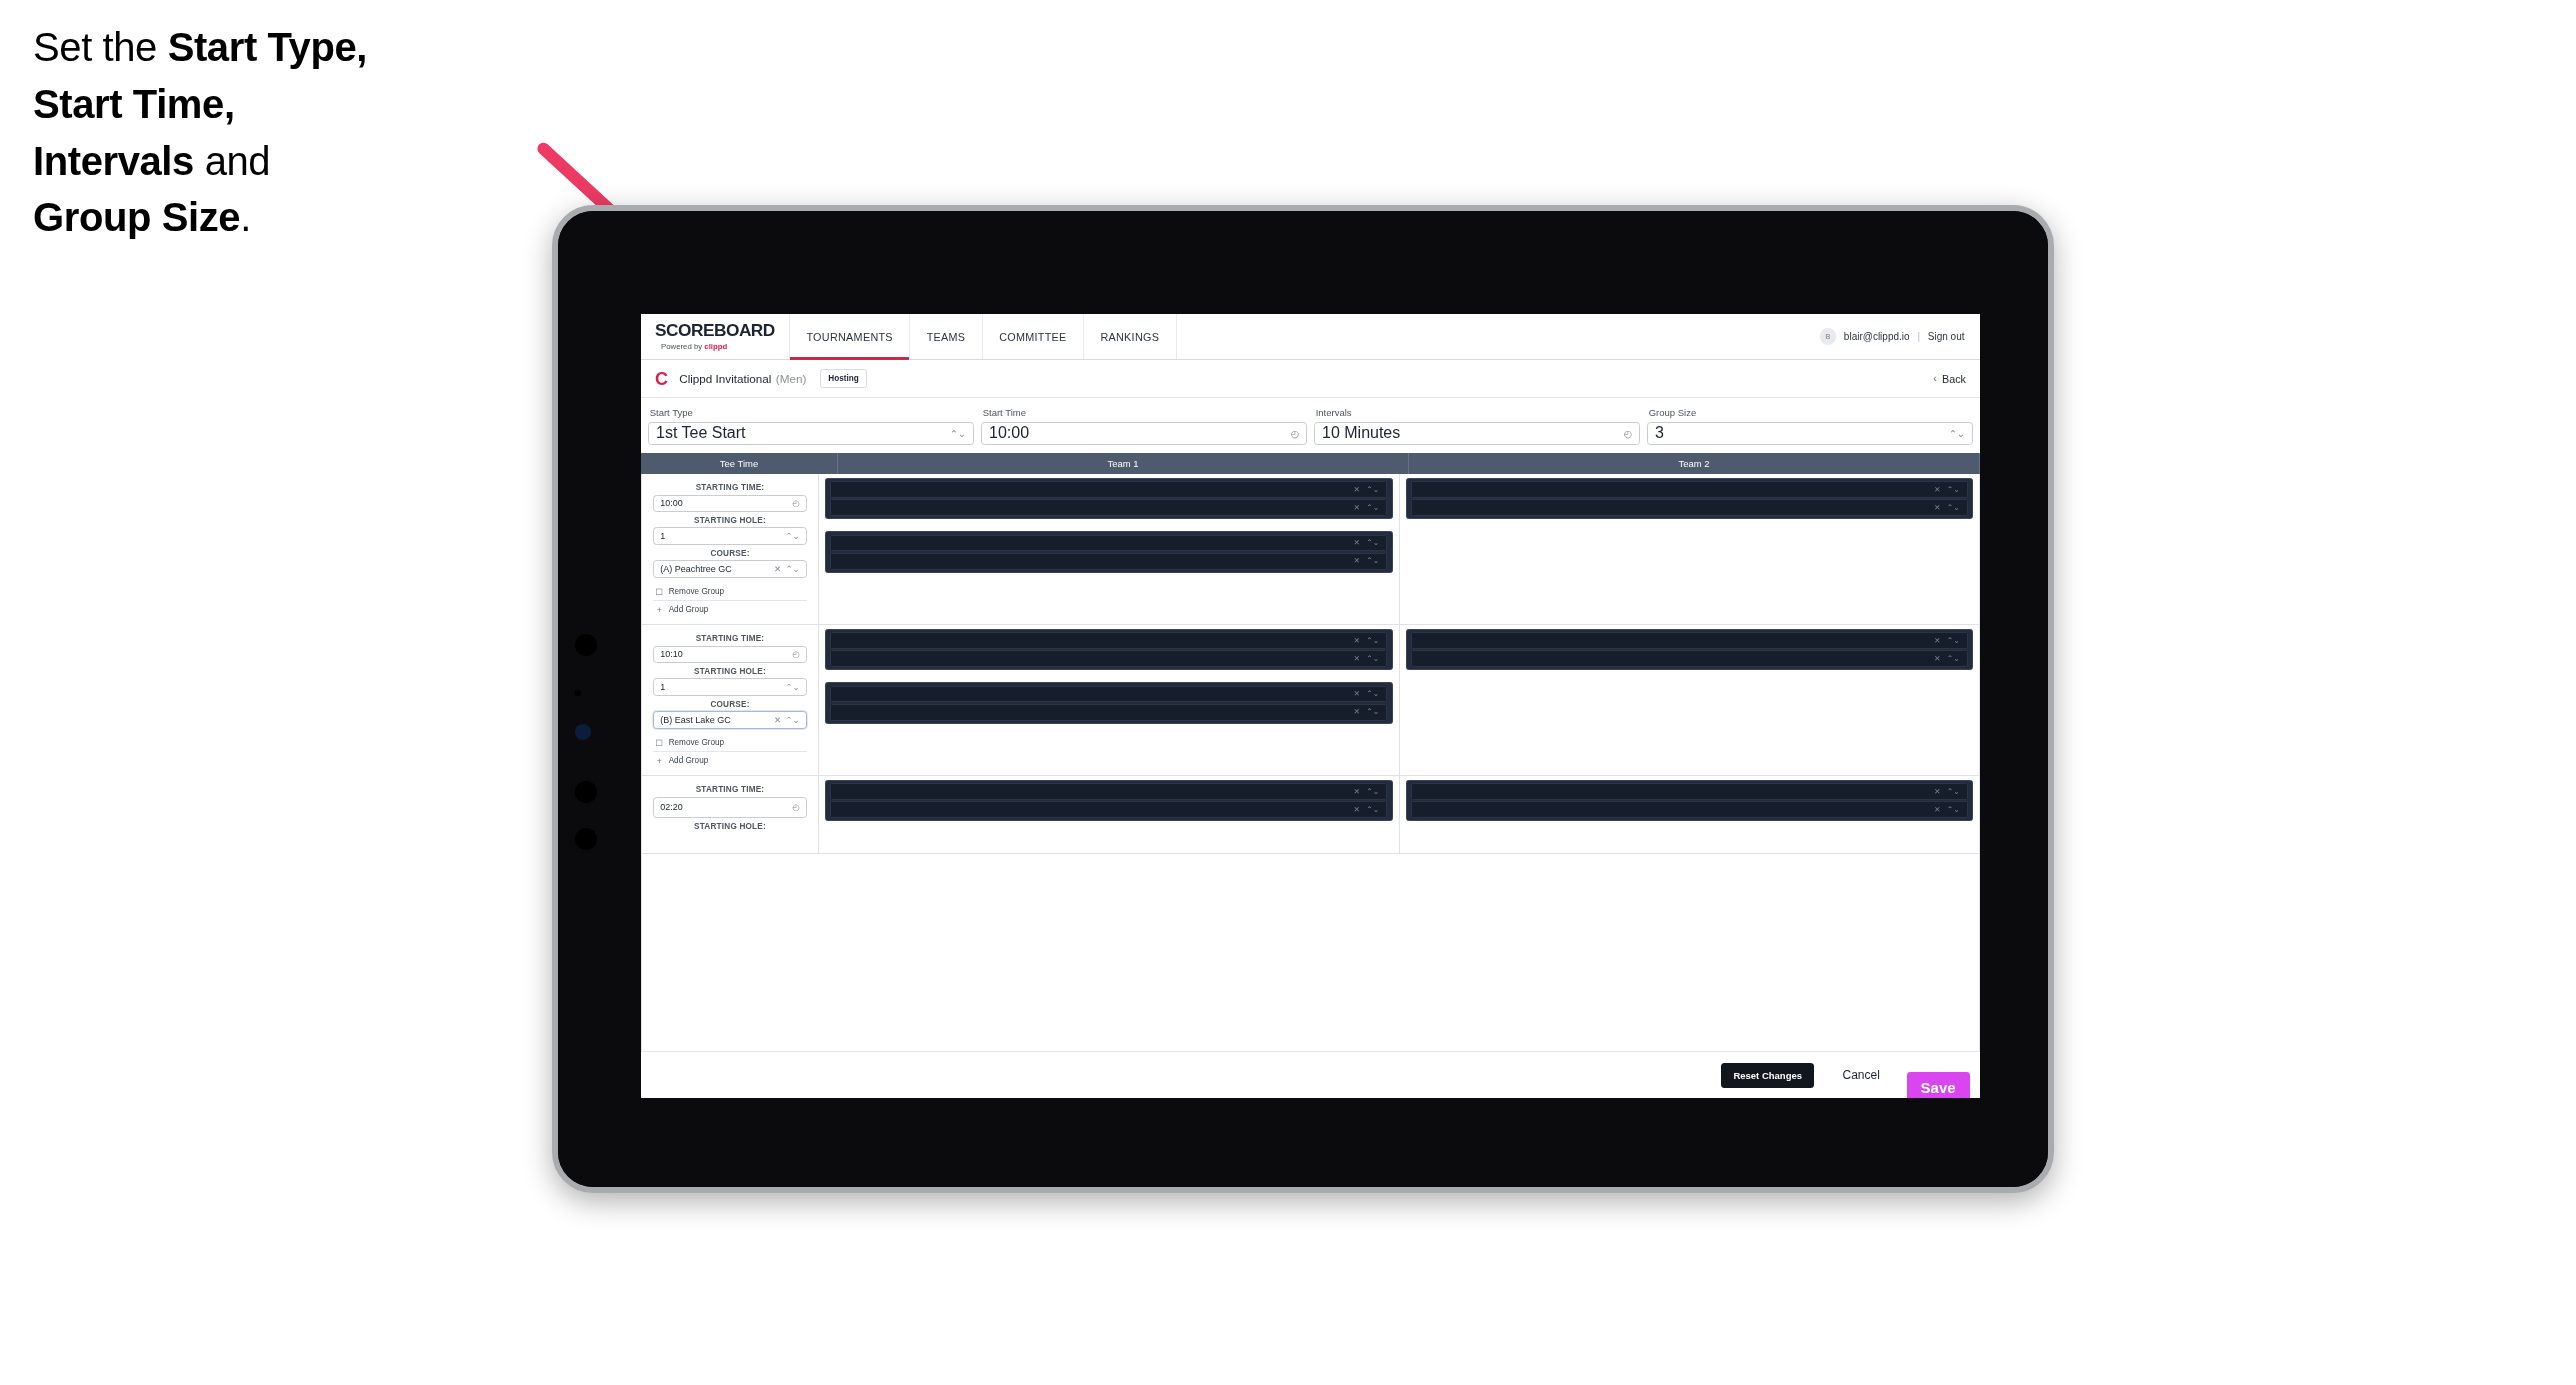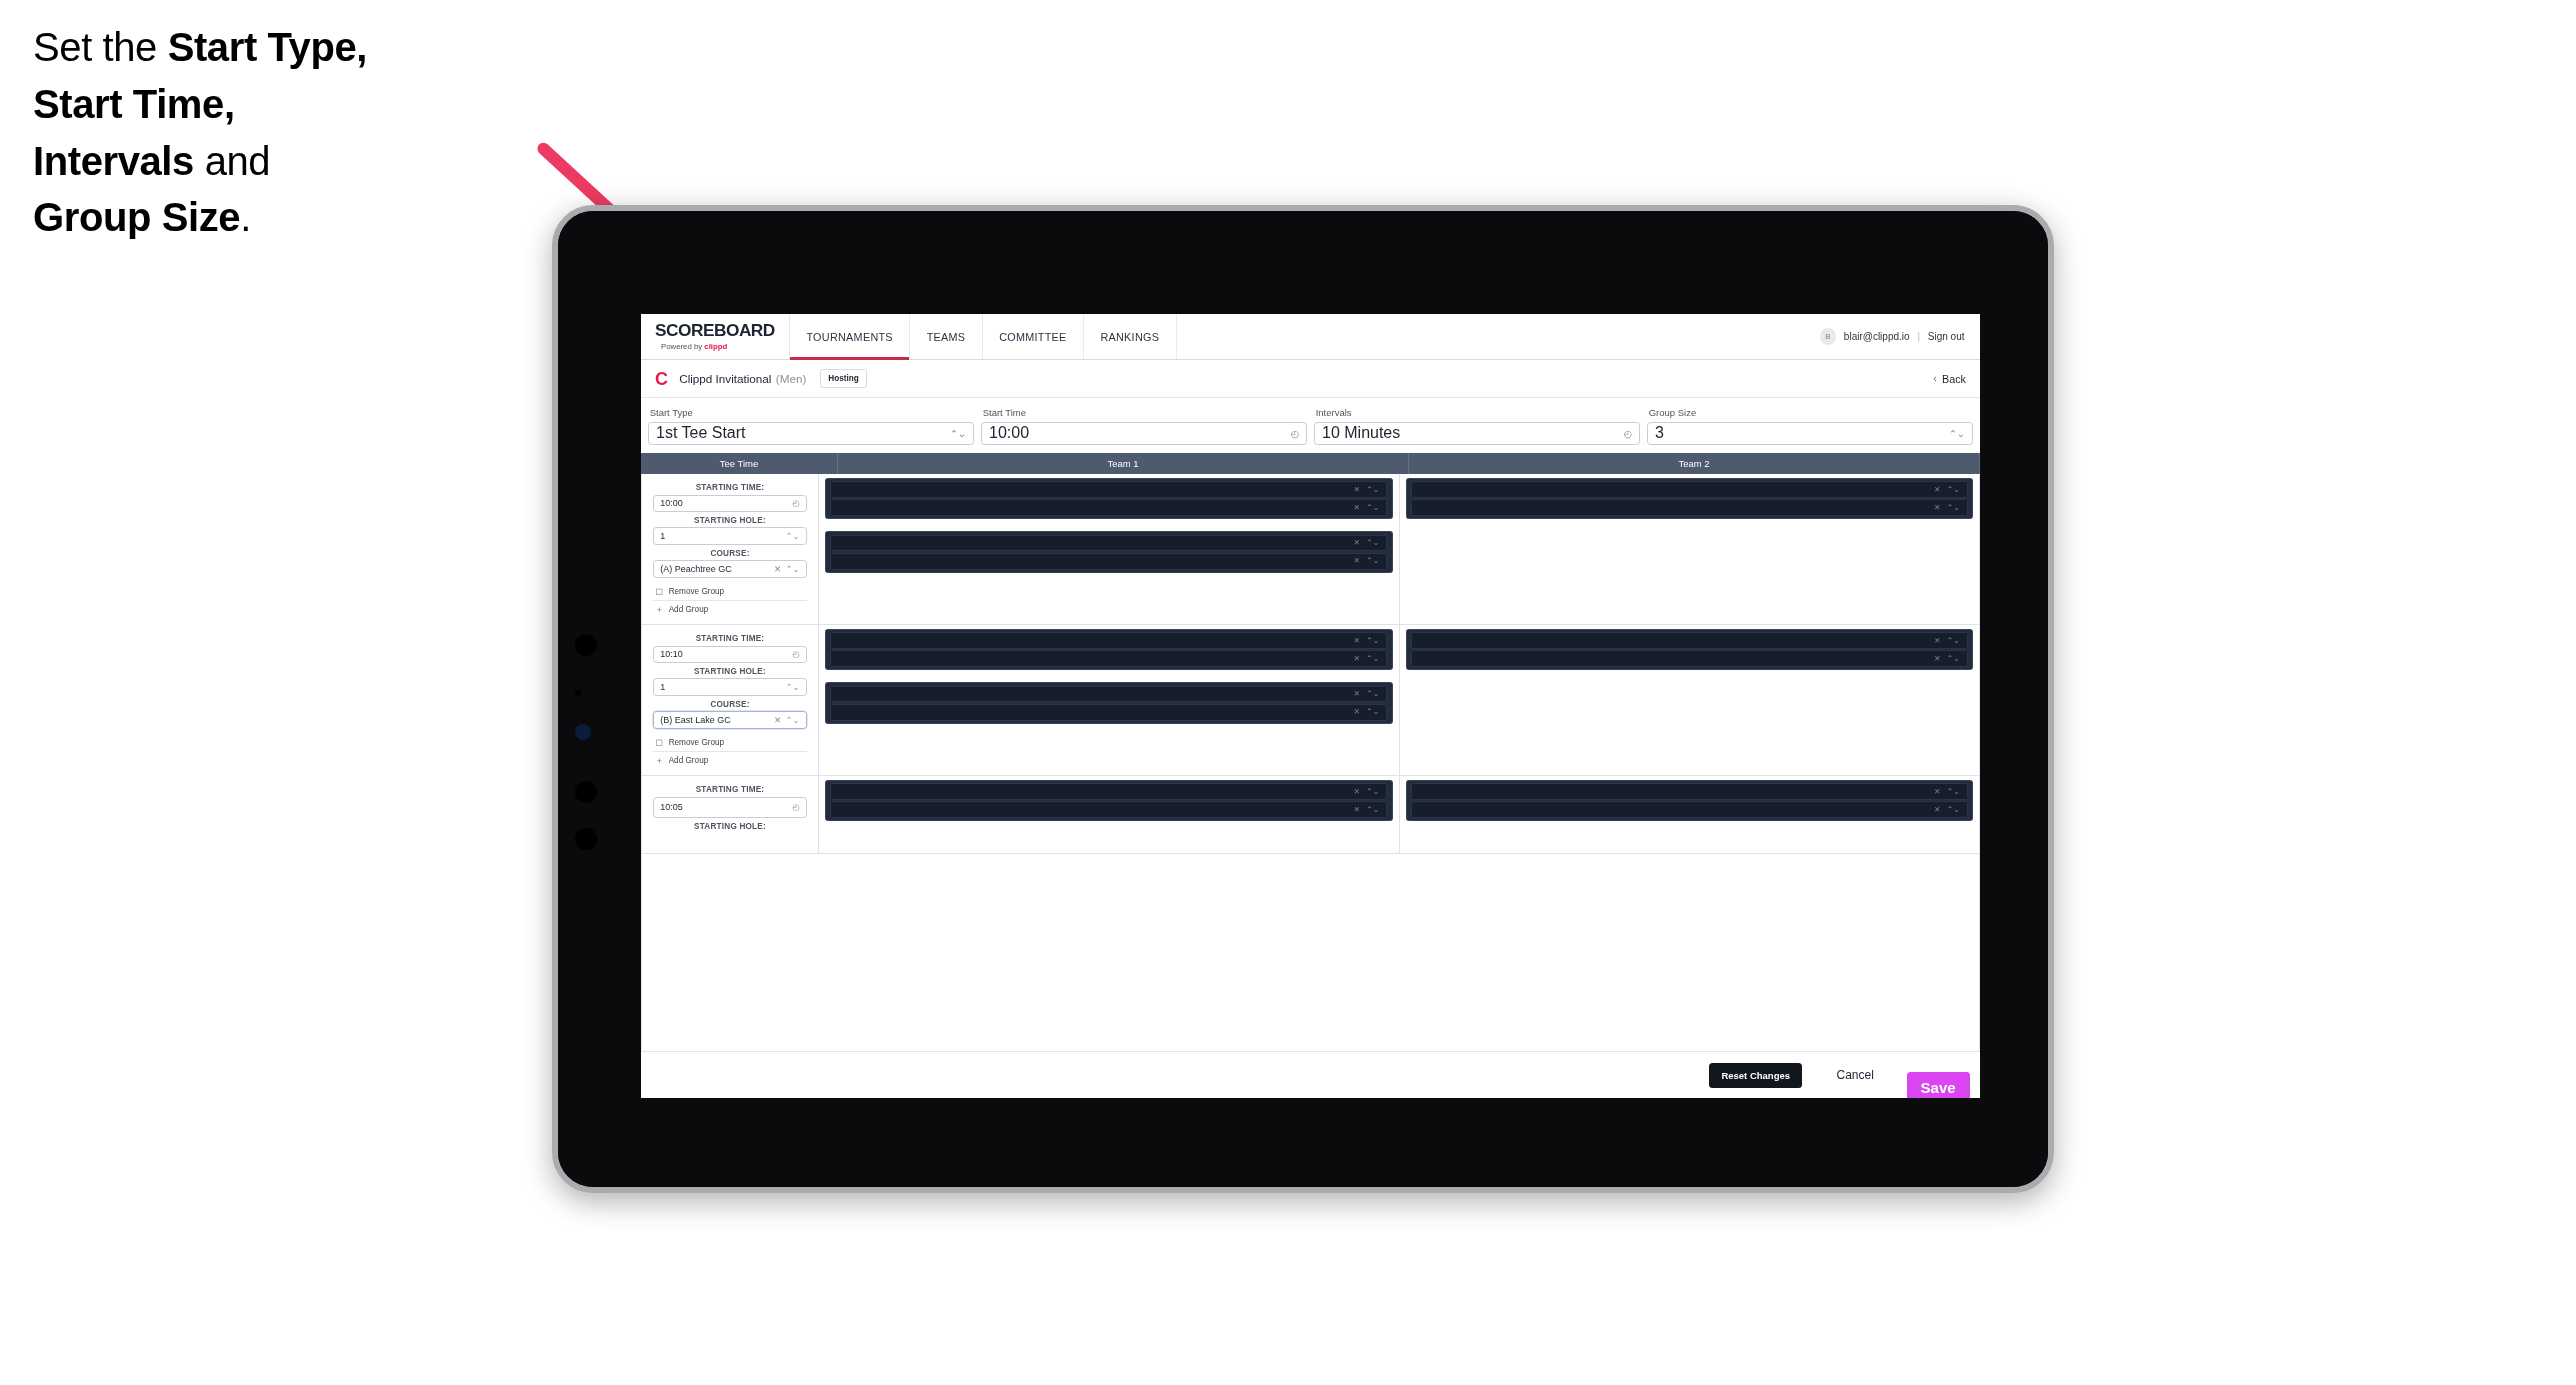--- a/index.html
+++ b/index.html
@@ -282,21 +282,21 @@
     padding-right: 7px;
     cursor: pointer;
   }
   .dark-field .di { color: #7a828f; font-size: 7.8px; line-height: 1; }
 
   
   #footer {
     flex: none;
     height: 47px;
     display: flex; align-items: center; justify-content: flex-end;
-    gap: 12px;
+    gap: 6px;
     padding-right: 10.4px;
     background: #fff;
     border-top: 0.9px solid #e3e5e8;
   }
   #btn-reset {
     background: #12161d; color: #fff;
     font-size: 9.5px; font-weight: 600;
     border-radius: 3.5px;
     padding: 7px 12px;
     cursor: pointer;
@@ -555,21 +555,21 @@
                   <span class="di">✕</span>
                   <span class="di">⌃⌄</span>
                 </div>
               </div>
             </div>
           </div>
           <div class="trow" style="height: 78px;">
             <div class="cell-tee">
               <div class="mini-label">STARTING TIME:</div>
               <div class="mini-field">
-                <span class="mini-value">10:05</span>
+                <span class="mini-value">02:20</span>
                 <span class="mini-icon">◴</span>
               </div>
               <div class="mini-label">STARTING HOLE:</div>
             </div>
             <div class="cell-team">
               <div class="dark-block">
                 <div class="dark-field">
                   <span class="di">✕</span>
                   <span class="di">⌃⌄</span>
                 </div>

